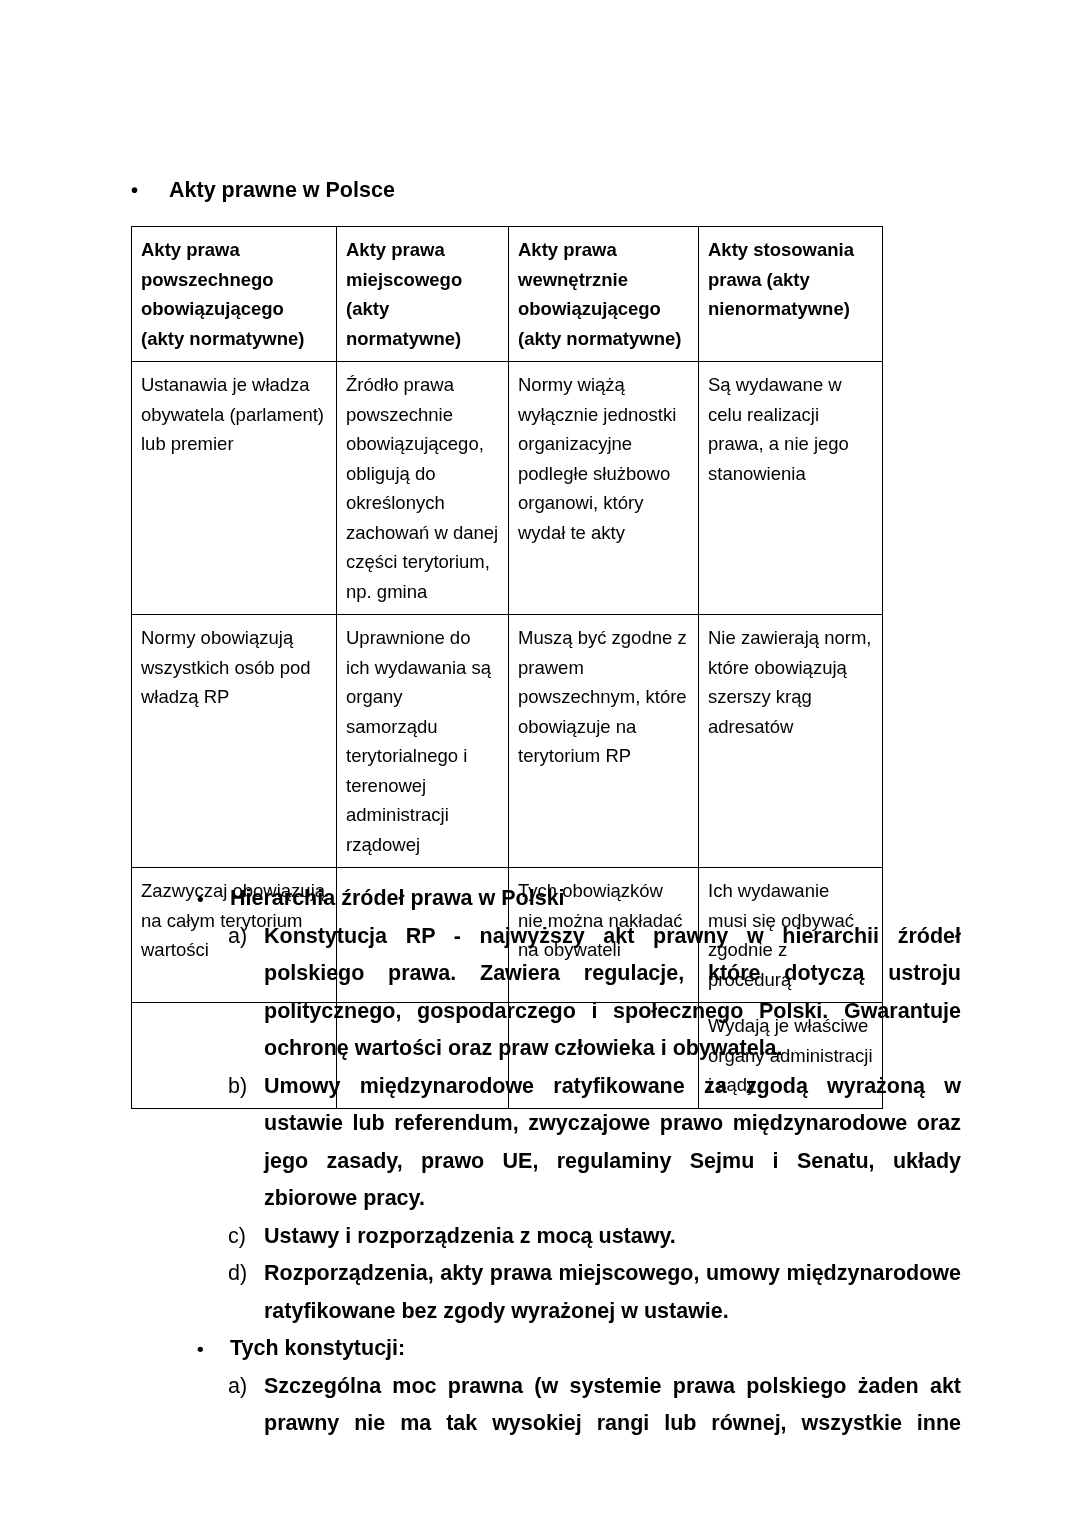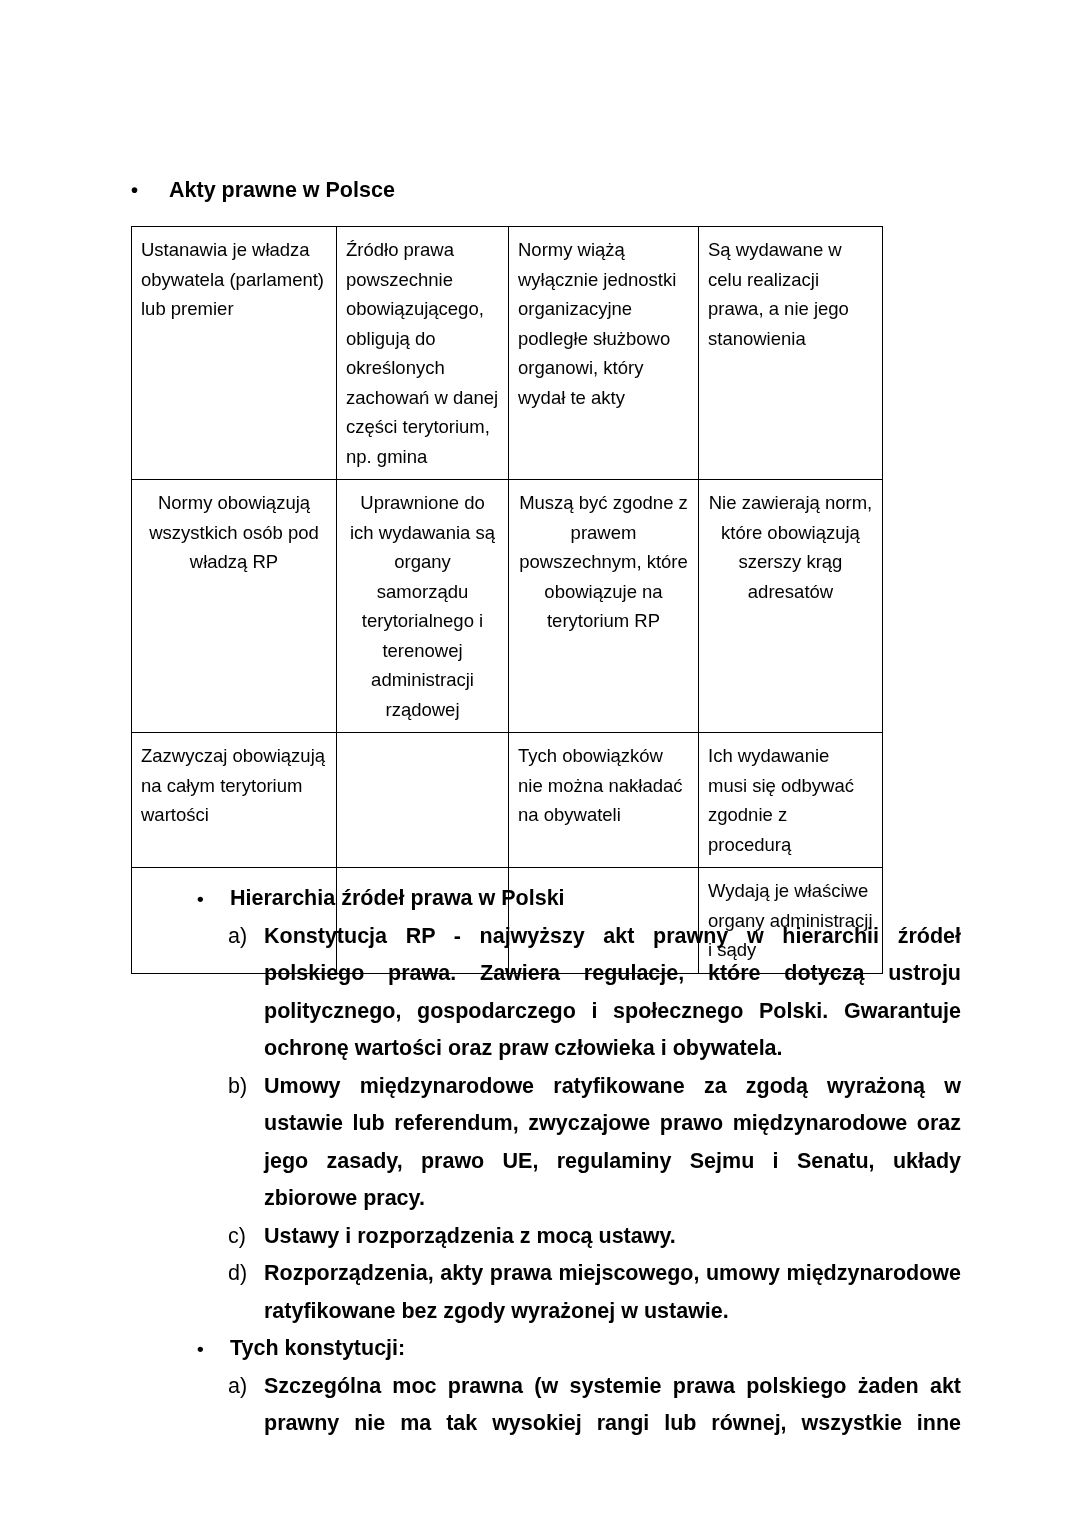--- a/index.html
+++ b/index.html
@@ -62,21 +62,21 @@
     word-wrap: break-word;
   }
   .acts-table td.hcell { font-weight: bold; }
   .col1 { width: 205px; }
   .col2 { width: 172px; }
   .col3 { width: 190px; }
   .col4 { width: 184px; }
 
   .r-head td { height: 102px; }
   .r-1 td { height: 190px; }
-  .r-2 td { height: 164px; text-align: center; }
+  .r-2 td { height: 164px; }
   .r-3 td { height: 67px; }
   .r-4 td { height: 64px; margin-left: 6px; }
 
   
   .outline {
     position: absolute;
     left: 131px;
     top: 880px;
     width: 830px;
   }
@@ -132,20 +132,26 @@
   </div>
 
   <table class="acts-table">
     <colgroup>
       <col class="col1">
         <col class="col2">
         <col class="col3">
         <col class="col4">
     </colgroup>
     <tbody>
+      <tr class="r-head">
+        <td class="hcell">Akty prawa powszechnego obowiązującego (akty normatywne)</td>
+        <td class="hcell">Akty prawa miejscowego (akty normatywne)</td>
+        <td class="hcell">Akty prawa wewnętrznie obowiązującego (akty normatywne)</td>
+        <td class="hcell">Akty stosowania prawa (akty nienormatywne)</td>
+      </tr>
       <tr class="r-1">
         <td>Ustanawia je władza obywatela (parlament) lub premier</td>
         <td>Źródło prawa powszechnie obowiązującego, obligują do określonych zachowań w danej części terytorium, np. gmina</td>
         <td>Normy wiążą wyłącznie jednostki organizacyjne podległe służbowo organowi, który wydał te akty</td>
         <td>Są wydawane w celu realizacji prawa, a nie jego stanowienia</td>
       </tr>
       <tr class="r-2">
         <td>Normy obowiązują wszystkich osób pod władzą RP</td>
         <td>Uprawnione do ich wydawania są organy samorządu terytorialnego i terenowej administracji rządowej</td>
         <td>Muszą być zgodne z prawem powszechnym, które obowiązuje na terytorium RP</td>

